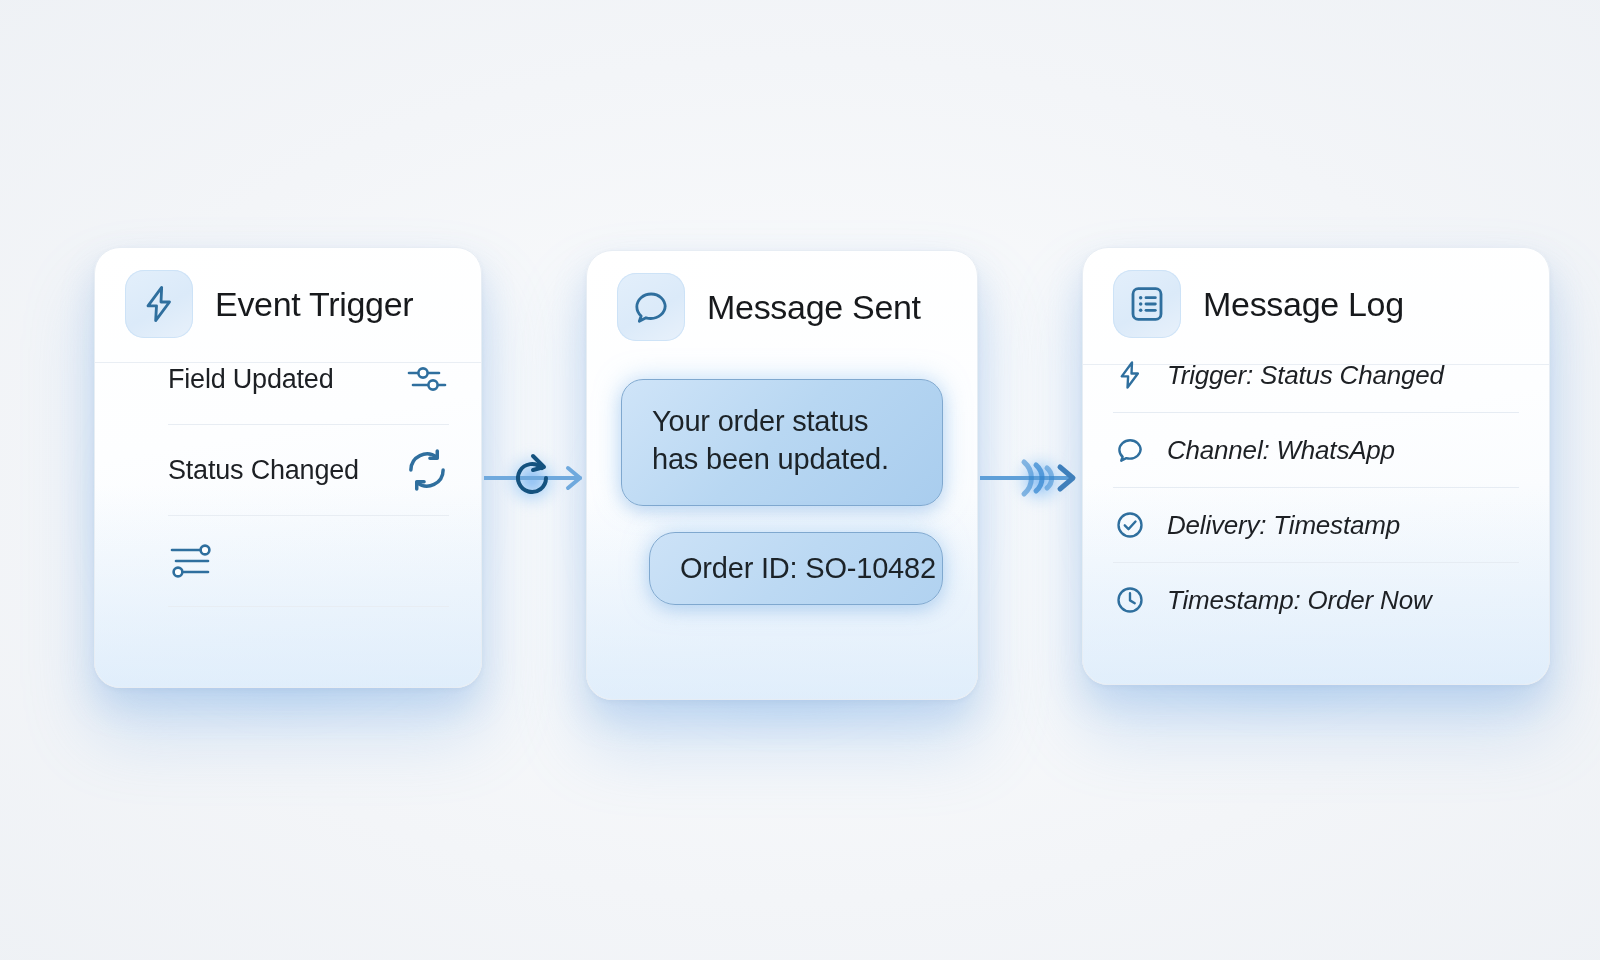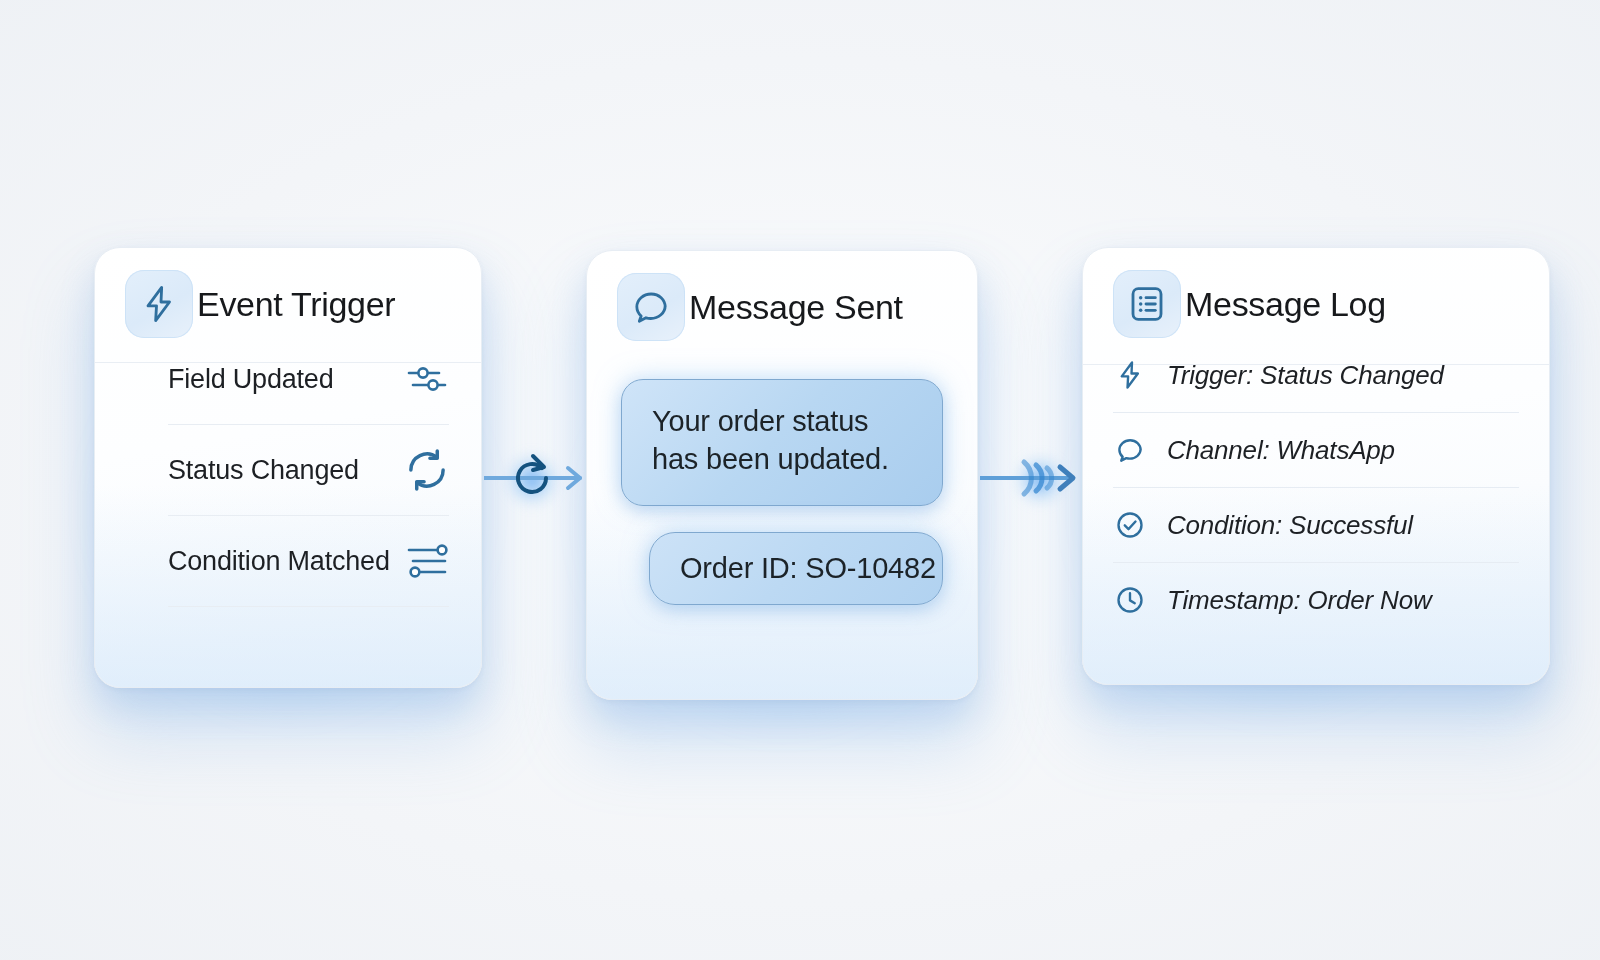--- a/index.html
+++ b/index.html
@@ -34,21 +34,21 @@
   .glow{
     position:absolute;border-radius:40px;
     background:radial-gradient(closest-side, rgba(129,185,245,.60), rgba(150,200,248,.18) 62%, rgba(255,255,255,0) 100%);
     filter:blur(16px);
     z-index:0;
   }
 
   
   .card-head{
     position:relative;z-index:2;
-    display:flex;align-items:center;gap:4px;
+    display:flex;align-items:center;gap:22px;
     padding:30px 0 0 30px;
     height:82px;box-sizing:border-box;
   }
   .badge{
     width:68px;height:68px;flex:0 0 68px;
     border-radius:19px;
     background:linear-gradient(150deg,#e3effb 0%,#dbeaf9 55%,#e8f1fb 100%);
     display:flex;align-items:center;justify-content:center;
     box-shadow:inset 0 0 0 1px rgba(200,224,246,.8);
   }
@@ -152,21 +152,20 @@
           <svg width="44" height="44" viewBox="0 0 24 24" fill="none" stroke="#2f6f9e" stroke-width="1.9" stroke-linecap="round" stroke-linejoin="round">
             <path d="M3.2 12a8.8 8.8 0 0 1 14.2-6.9"></path>
             <polyline points="17.6,1.6 17.6,5.6 13.6,5.6"></polyline>
             <path d="M20.8 12a8.8 8.8 0 0 1-14.2 6.9"></path>
             <polyline points="6.4,22.4 6.4,18.4 10.4,18.4"></polyline>
           </svg>
         </span>
       </div>
 
       <div class="row">
-        <span class="row-label">Condition Matched</span>
         <span class="row-ico">
           <svg width="44" height="40" viewBox="0 0 44 40" fill="none" stroke="#2f6f9e" stroke-width="2.6" stroke-linecap="round">
             <line x1="4" y1="9" x2="33" y2="9"></line>
             <circle cx="37" cy="9" r="4.4" fill="#ffffff"></circle>
             <line x1="8" y1="20" x2="40" y2="20"></line>
             <line x1="16" y1="31" x2="40" y2="31"></line>
             <circle cx="10" cy="31" r="4.4" fill="#ffffff"></circle>
           </svg>
         </span>
       </div>
@@ -255,21 +254,21 @@
         <span class="log-label">Channel: WhatsApp</span>
       </div>
 
       <div class="log-row">
         <span class="log-ico">
           <svg width="30" height="30" viewBox="0 0 24 24" fill="none" stroke="#2f6f9e" stroke-width="1.9" stroke-linecap="round" stroke-linejoin="round">
             <circle cx="12" cy="12" r="9.2"></circle>
             <polyline points="7.8,12.3 10.8,15.3 16.4,9.2"></polyline>
           </svg>
         </span>
-        <span class="log-label">Condition: Successful</span>
+        <span class="log-label">Delivery: Timestamp</span>
       </div>
 
       <div class="log-row">
         <span class="log-ico">
           <svg width="30" height="30" viewBox="0 0 24 24" fill="none" stroke="#2f6f9e" stroke-width="1.9" stroke-linecap="round" stroke-linejoin="round">
             <circle cx="12" cy="12" r="9.2"></circle>
             <polyline points="12,6.6 12,12.3 15.8,14.6"></polyline>
           </svg>
         </span>
         <span class="log-label">Timestamp: Order Now</span>

